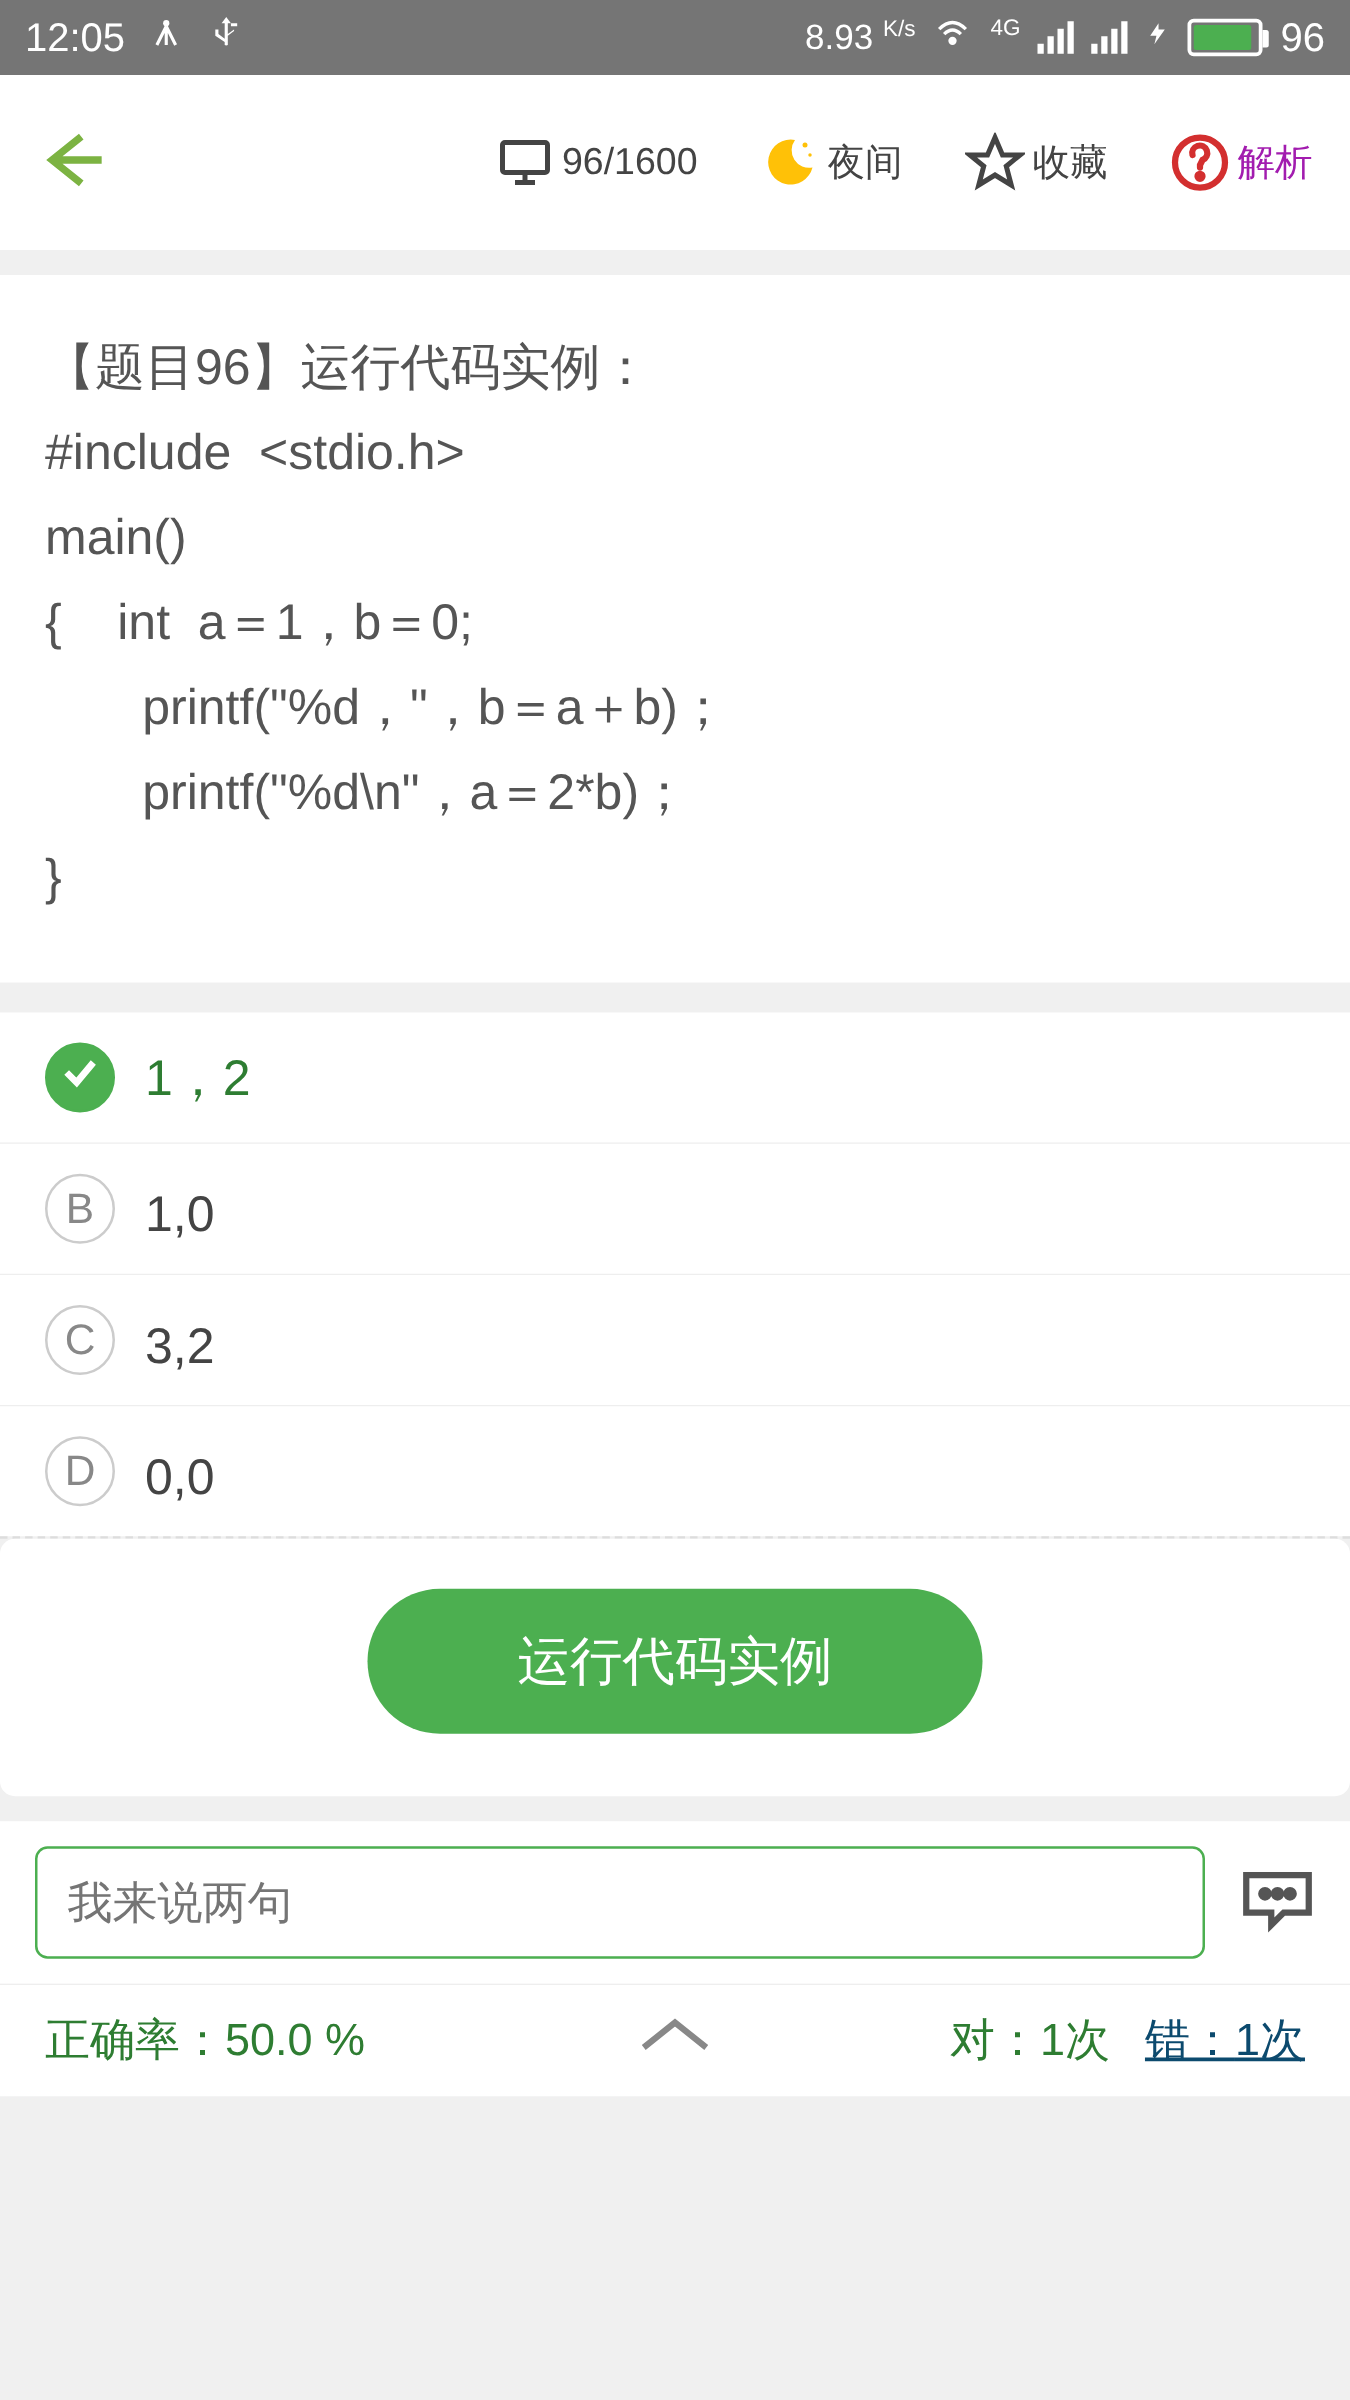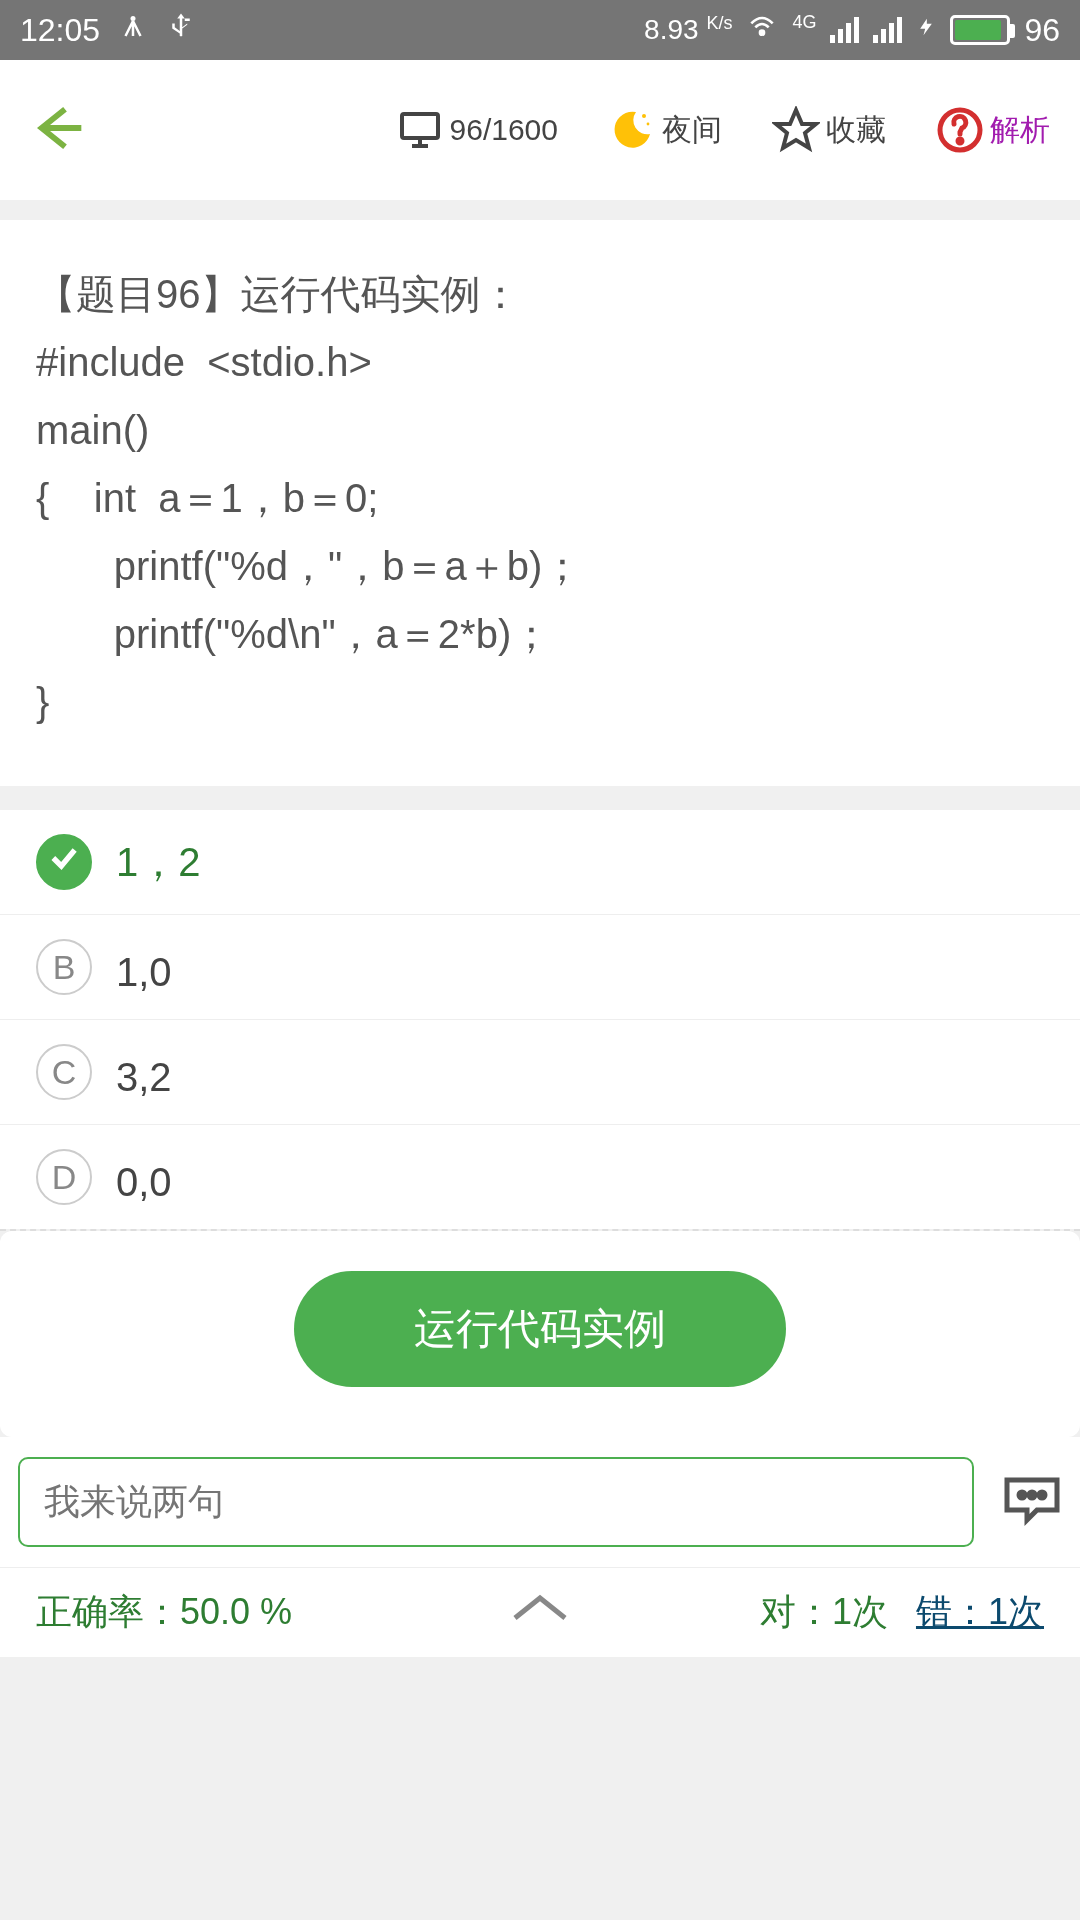--- a/index.html
+++ b/index.html
@@ -34,21 +34,21 @@
 .opt-letter { width:56px; height:56px; border:2px solid #ccc; border-radius:50%; display:flex; align-items:center; justify-content:center; font-size:34px; color:#888; background:#fff; }
 .option.correct .opt-letter { background:#4caf50; border-color:#4caf50; }
 .option.correct { color:#2e7d32; }
 .checkmark svg { width:32px; height:32px; }
 
 .dashed-sep { border-top:2px dashed #ddd; margin:0; }
 
 .run-button-wrap { background:#fff; padding:40px 0 50px; display:flex; justify-content:center;border-radius:12px; }
 .run-button { background:#4caf50; color:#fff; font-size:42px; border:none; border-radius:60px; padding:30px 120px; }
 
-.comment-bar { background:#fff; padding:20px 18px; display:flex; align-items:center; gap:28px; }
+.comment-bar { background:#fff; margin-top:20px; padding:20px 28px; display:flex; align-items:center; gap:28px; }
 .comment-input { flex:1; border:2px solid #4caf50; border-radius:10px; padding:22px 24px; font-size:36px; color:#999; background:#fff; }
 .comment-icon svg { width:60px; height:56px; }
 
 .bottom-bar { background:#fff; height:90px; display:flex; align-items:center; padding:0 36px; font-size:36px; position:relative; border-top:1px solid #eee; }
 .correct-rate { color:#2e7d32; }
 .chevron-up { position:absolute; left:50%; transform:translateX(-50%); }
 .chevron-up svg { width:60px; height:34px; }
 .right-stats { margin-left:auto; display:flex; gap:28px; }
 .stat-right { color:#2e7d32; }
 .stat-wrong { color:#0c4a6e;text-decoration:underline; }

